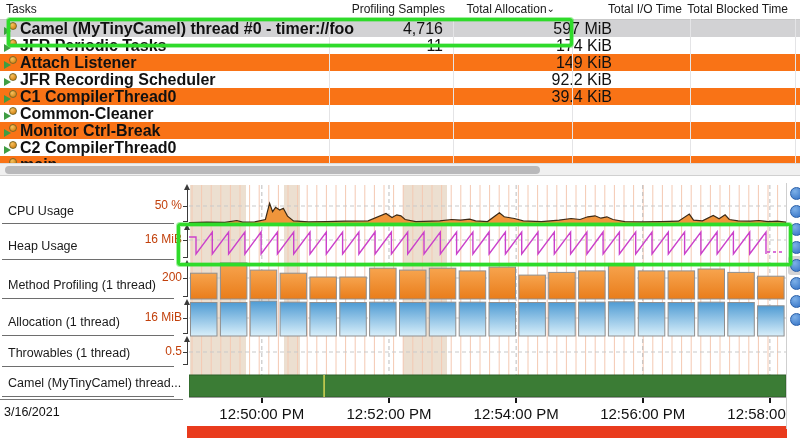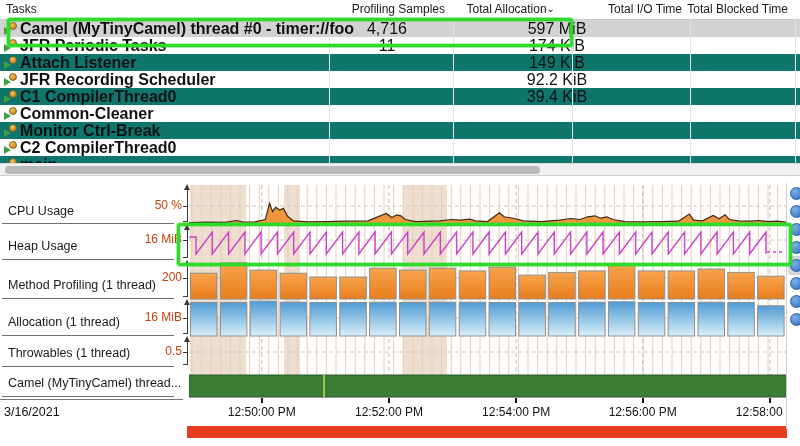--- a/index.html
+++ b/index.html
@@ -6,23 +6,23 @@
   #app{position:relative;width:800px;height:446px;overflow:hidden;background:#fff;
        font-family:"Liberation Sans",sans-serif;color:#111;}
   
   #thead{position:absolute;left:0;top:0;width:800px;height:19px;background:#fff;
          border-bottom:1px solid #c9c9c9;font-size:12px;color:#1a1a1a;}
   .hcell{position:absolute;top:2px;white-space:nowrap;}
   .hr{text-align:right;}
   #tbody{position:absolute;left:0;top:20px;width:800px;height:143px;overflow:hidden;}
   .trow{position:relative;width:800px;height:17px;font-size:16px;line-height:17px;}
   .trow.sel{background:#d2d2d4;}
-  .trow.alt{background:#0f766e;}
+  .trow.alt{background:#f97316;}
   .tname{position:absolute;left:20px;top:0;font-weight:bold;white-space:nowrap;}
-  .cell{position:absolute;top:0;text-align:center;white-space:nowrap;}
+  .cell{position:absolute;top:0;text-align:right;white-space:nowrap;}
   .c-samples{left:331px;width:112px;}
   .c-alloc{left:455px;width:110px;padding-left:47px;}
   .ticon{position:absolute;left:4px;top:2px;width:13px;height:13px;}
   .ticon .ball{position:absolute;right:0;top:0;width:8px;height:8px;border-radius:50%;
        background:radial-gradient(circle at 35% 30%,#f6c25e,#d98a1c 70%,#9a6410);border:1px solid #7c6a26;box-sizing:border-box;}
   .ticon .tri{position:absolute;left:0;bottom:0;width:0;height:0;
        border-top:4px solid transparent;border-bottom:4px solid transparent;border-left:7px solid #3f9d43;}
   .colline{position:absolute;top:19px;width:1px;height:144px;background:#e4e4e6;}
   
   #hscroll{position:absolute;left:0;top:163px;width:800px;height:13px;background:#f0f0f0;
@@ -31,21 +31,21 @@
   
   .tlabel{position:absolute;left:8px;font-size:12.5px;color:#1a1a1a;white-space:nowrap;}
   .ttick{position:absolute;left:90px;width:92px;text-align:right;font-size:12px;color:#c2410c;white-space:nowrap;}
   .sepline{position:absolute;left:2px;width:172px;height:1px;background:#6e6e6e;}
   .axisline{position:absolute;left:187px;width:1px;background:#3a3a3a;}
   .axisarrow{position:absolute;left:184px;width:0;height:0;
        border-left:3.5px solid transparent;border-right:3.5px solid transparent;border-bottom:6px solid #3a3a3a;}
   .axistick{position:absolute;left:183px;width:5px;height:1px;background:#3a3a3a;}
   #chart-svg{position:absolute;left:189px;top:185px;}
   .timetick{position:absolute;top:398px;width:2px;height:5px;background:#161616;}
-  .timelabel{position:absolute;top:405px;width:110px;text-align:center;font-size:12px;color:#111;white-space:nowrap;}
+  .timelabel{position:absolute;top:405px;width:110px;text-align:center;font-size:15px;color:#111;white-space:nowrap;}
   #datelabel{position:absolute;left:4px;top:405px;font-size:12.5px;color:#111;}
   #datesep{position:absolute;left:0;top:399px;width:183px;height:1px;background:#777;}
   #redbar{position:absolute;left:187px;top:426px;width:600px;height:12px;background:#e93b1d;}
   
   #iconpanel{position:absolute;left:786px;top:183px;width:14px;height:246px;background:#fff;border-left:1px solid #cfcfcf;}
   .bicon{position:absolute;left:3px;width:13px;height:13px;border-radius:50%;
          background:radial-gradient(circle at 35% 30%,#7db0e8,#2e6dc2);border:1px solid #2a5fa8;box-sizing:border-box;}
   .biconsel{position:absolute;left:1px;width:14px;height:19px;border-radius:3px;background:#d4d4d6;}
   
   .annbox{position:absolute;border:3px solid #2fdb2a;border-radius:3px;

